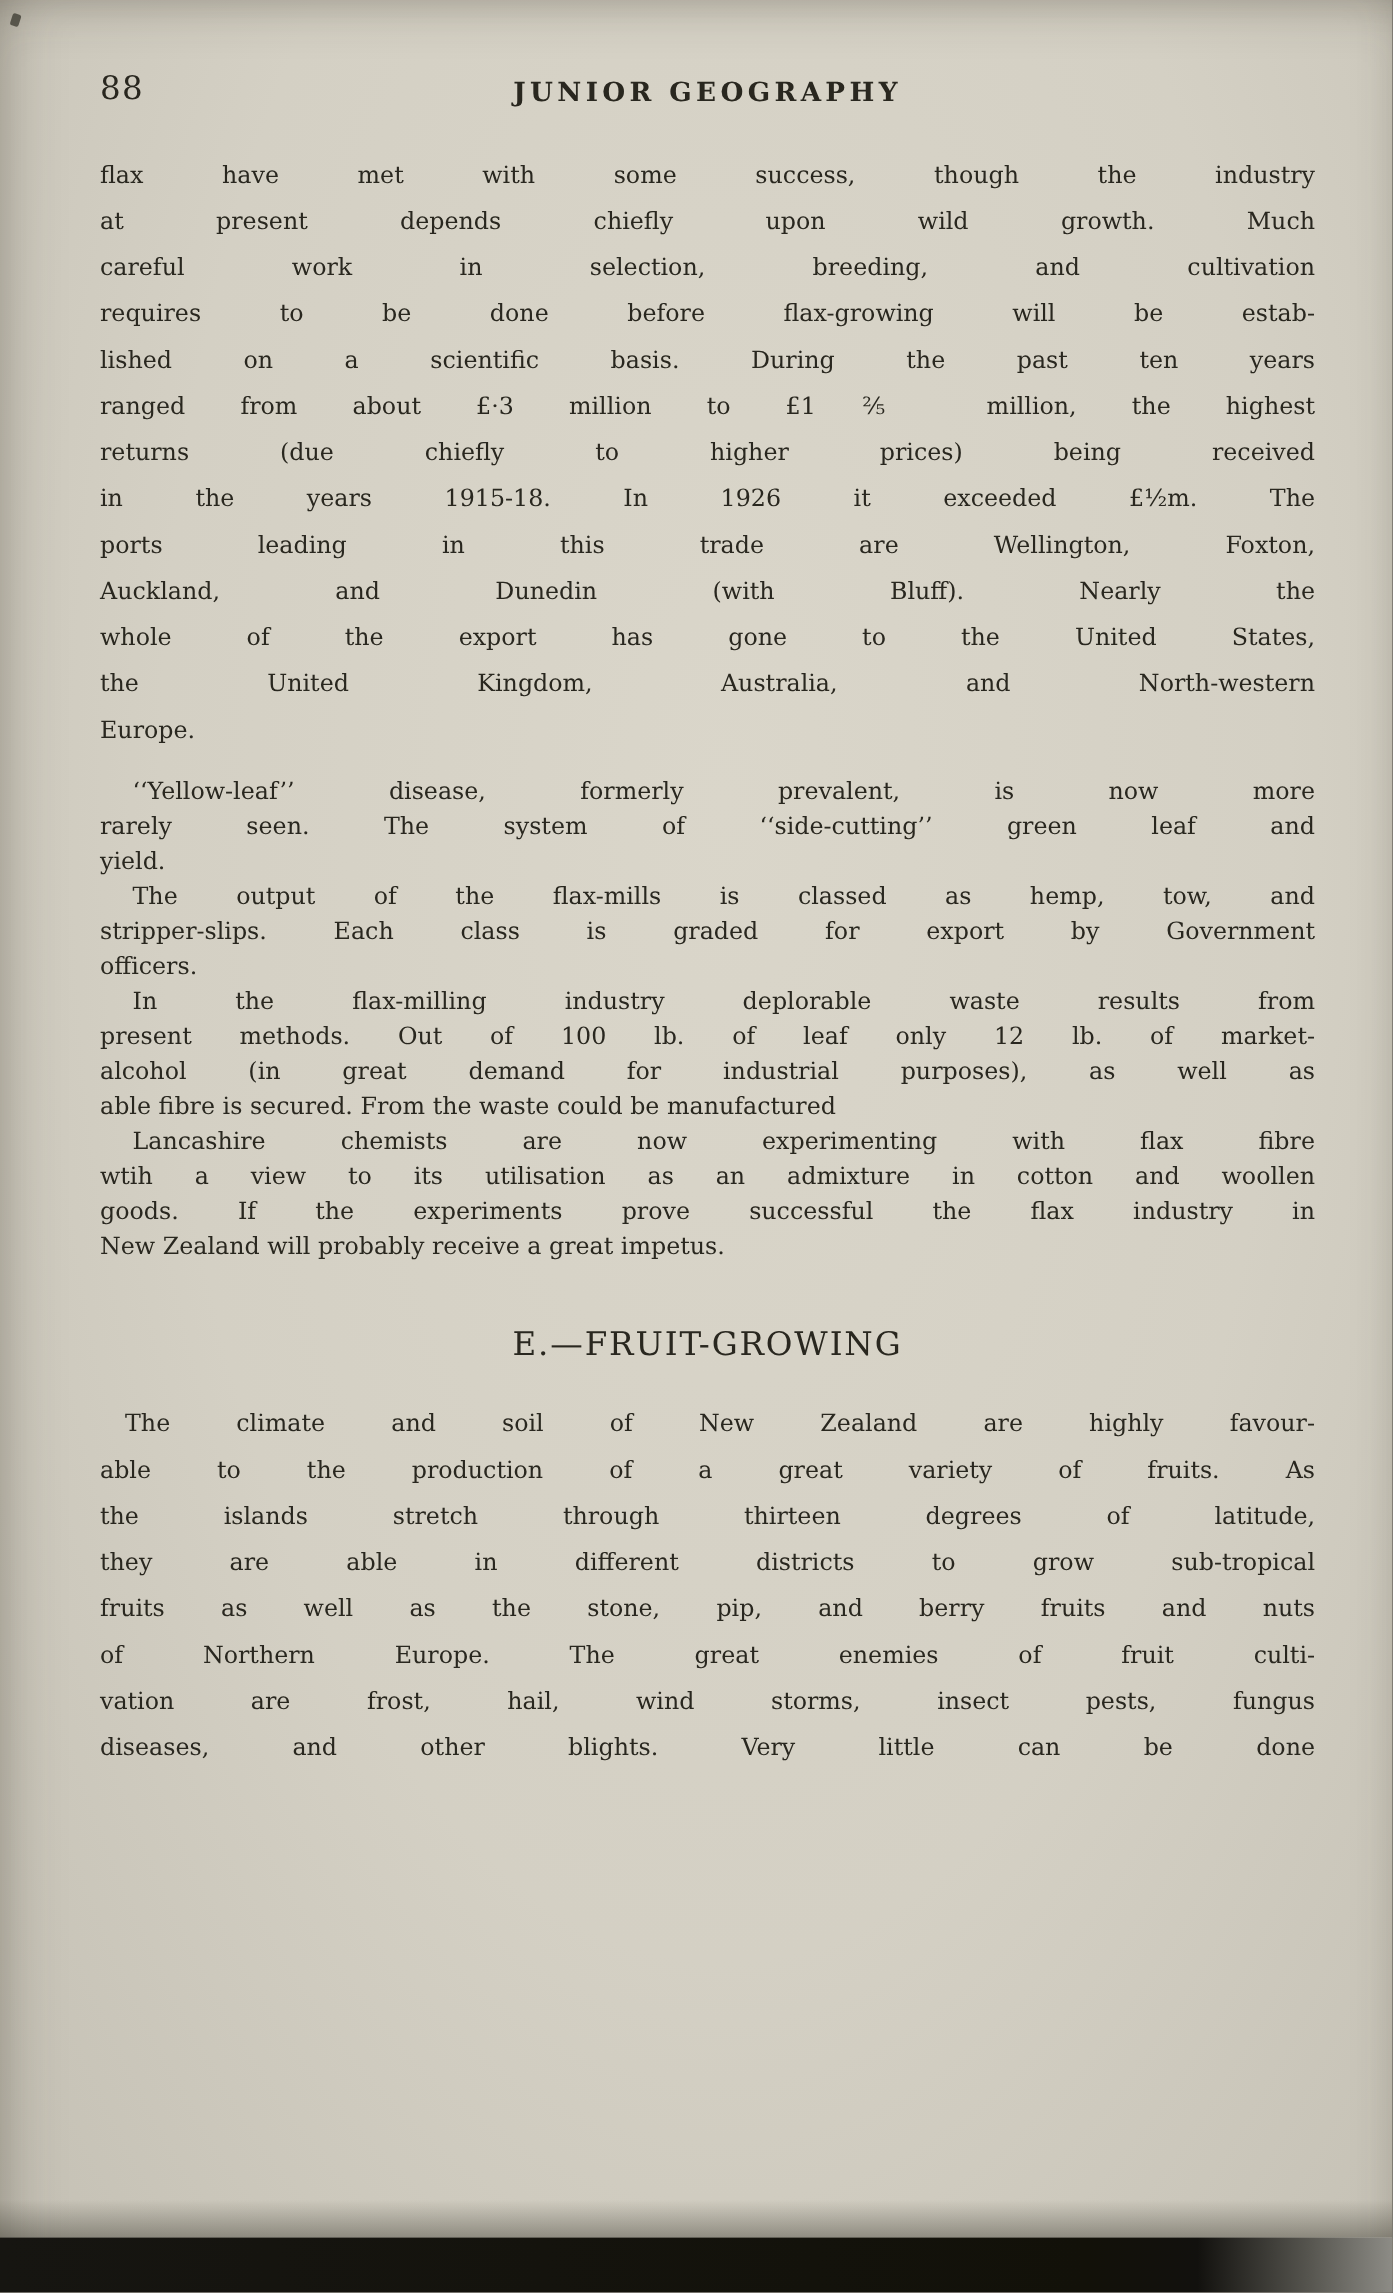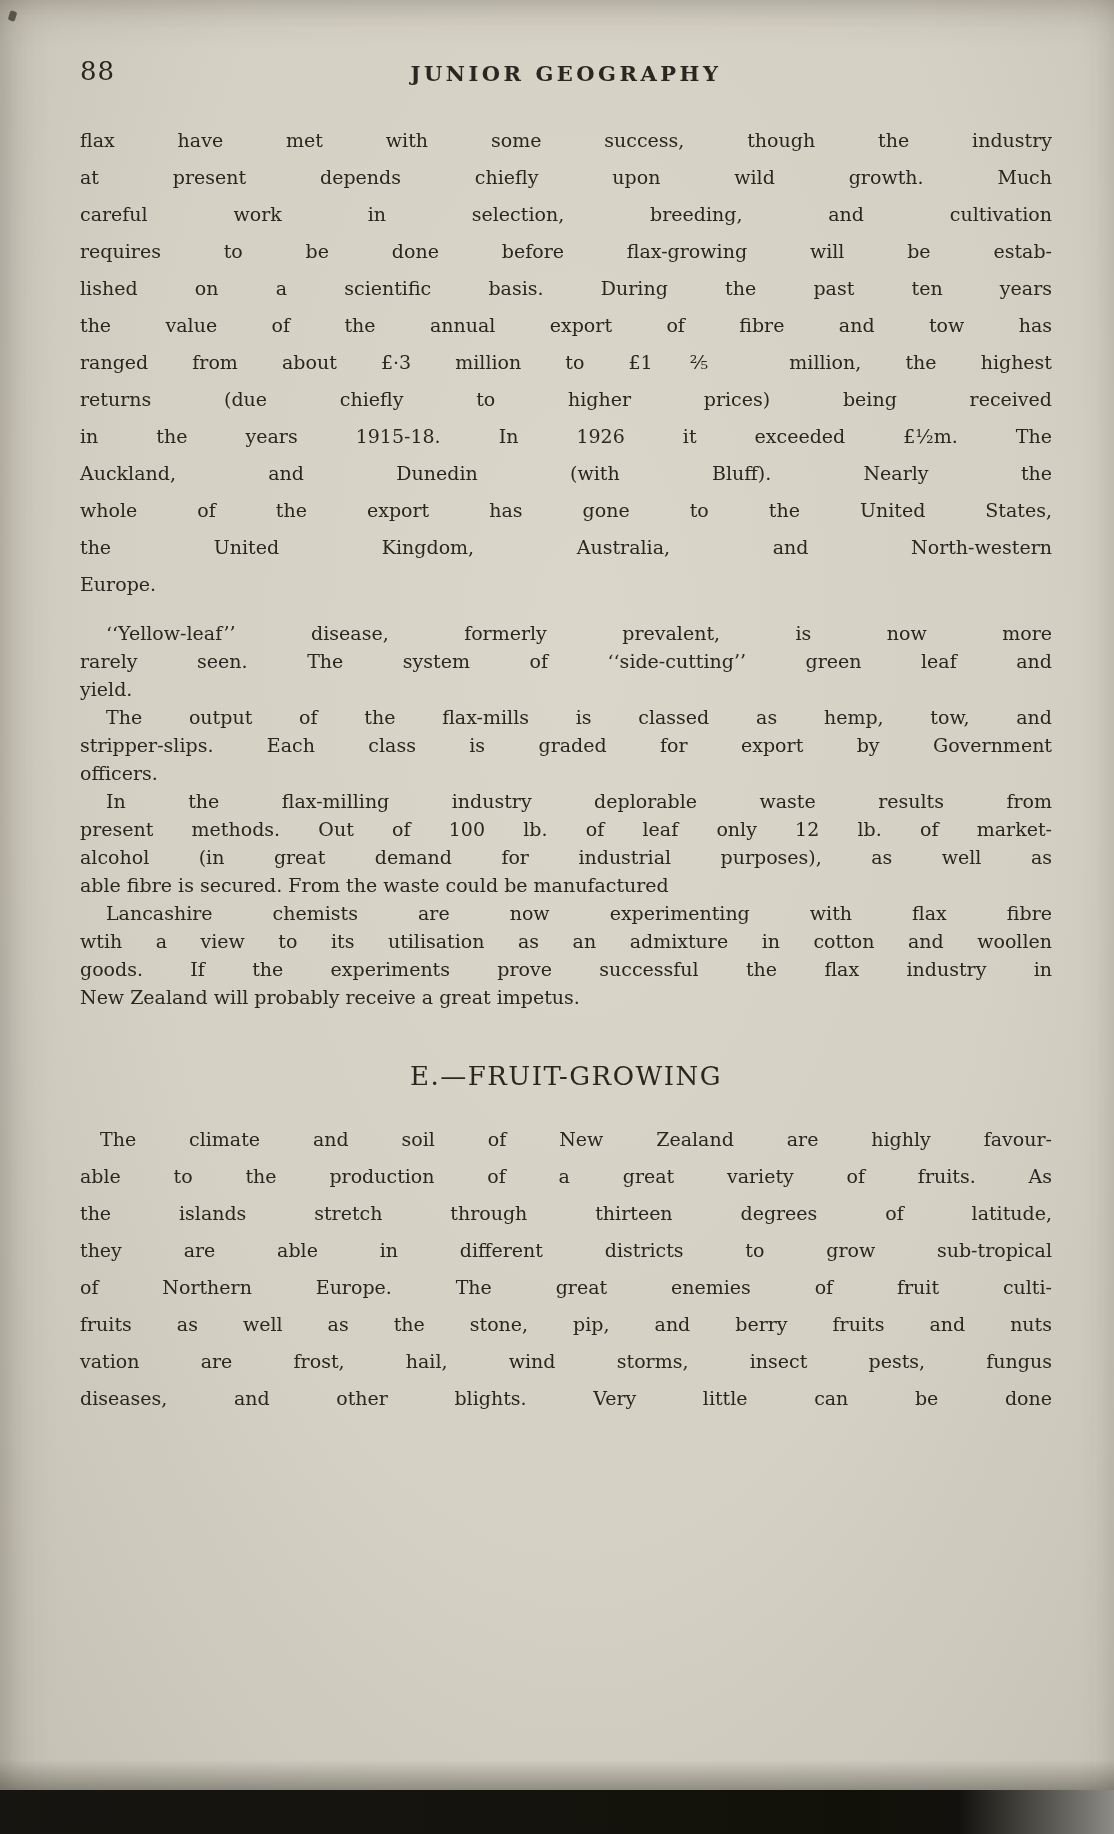--- a/index.html
+++ b/index.html
@@ -98,24 +98,24 @@
       <span class="page-number">88</span>
       <div class="running-title">JUNIOR GEOGRAPHY</div>
     </div>
 
     <div class="para-large">
         <div class="line">flax have met with some success, though the industry</div>
         <div class="line">at present depends chiefly upon wild growth.  Much</div>
         <div class="line">careful work in selection, breeding, and cultivation</div>
         <div class="line">requires to be done before flax-growing will be estab-</div>
         <div class="line">lished on a scientific basis.  During the past ten years</div>
-        <div class="line">the value of the annual export of fibre and tow has</div>
         <div class="line">ranged from about £·3 million to £1⅖ million, the highest</div>
         <div class="line">returns (due chiefly to higher prices) being received</div>
         <div class="line">in the years 1915-18.  In 1926 it exceeded £½m.  The</div>
+        <div class="line">ports leading in this trade are Wellington, Foxton,</div>
         <div class="line">Auckland, and Dunedin (with Bluff).  Nearly the</div>
         <div class="line">whole of the export has gone to the United States,</div>
         <div class="line">the United Kingdom, Australia, and North-western</div>
         <div class="line">Europe.</div>
       </div>
 
     <div class="para-small small-block indent-sm">
         <div class="line">‘‘Yellow-leaf’’ disease, formerly prevalent, is now more</div>
         <div class="line">rarely seen.  The system of ‘‘side-cutting’’ green leaf and</div>
         <div class="line">yield.</div>
@@ -141,22 +141,22 @@
         <div class="line">New Zealand will probably receive a great impetus.</div>
       </div>
 
     <h2 class="section-heading">E.—FRUIT-GROWING</h2>
 
     <div class="para-large justify-all indent-lg">
         <div class="line">The climate and soil of New Zealand are highly favour-</div>
         <div class="line">able to the production of a great variety of fruits.  As</div>
         <div class="line">the islands stretch through thirteen degrees of latitude,</div>
         <div class="line">they are able in different districts to grow sub-tropical</div>
+        <div class="line">fruits as well as the stone, pip, and berry fruits and nuts</div>
         <div class="line">of Northern Europe.  The great enemies of fruit culti-</div>
-        <div class="line">fruits as well as the stone, pip, and berry fruits and nuts</div>
         <div class="line">vation are frost, hail, wind storms, insect pests, fungus</div>
         <div class="line">diseases, and other blights.  Very little can be done</div>
       </div>
 
   </div>
 
   <div class="bottom-shadow"></div>
   <div class="bottom-bar"></div>
 
 </div>

